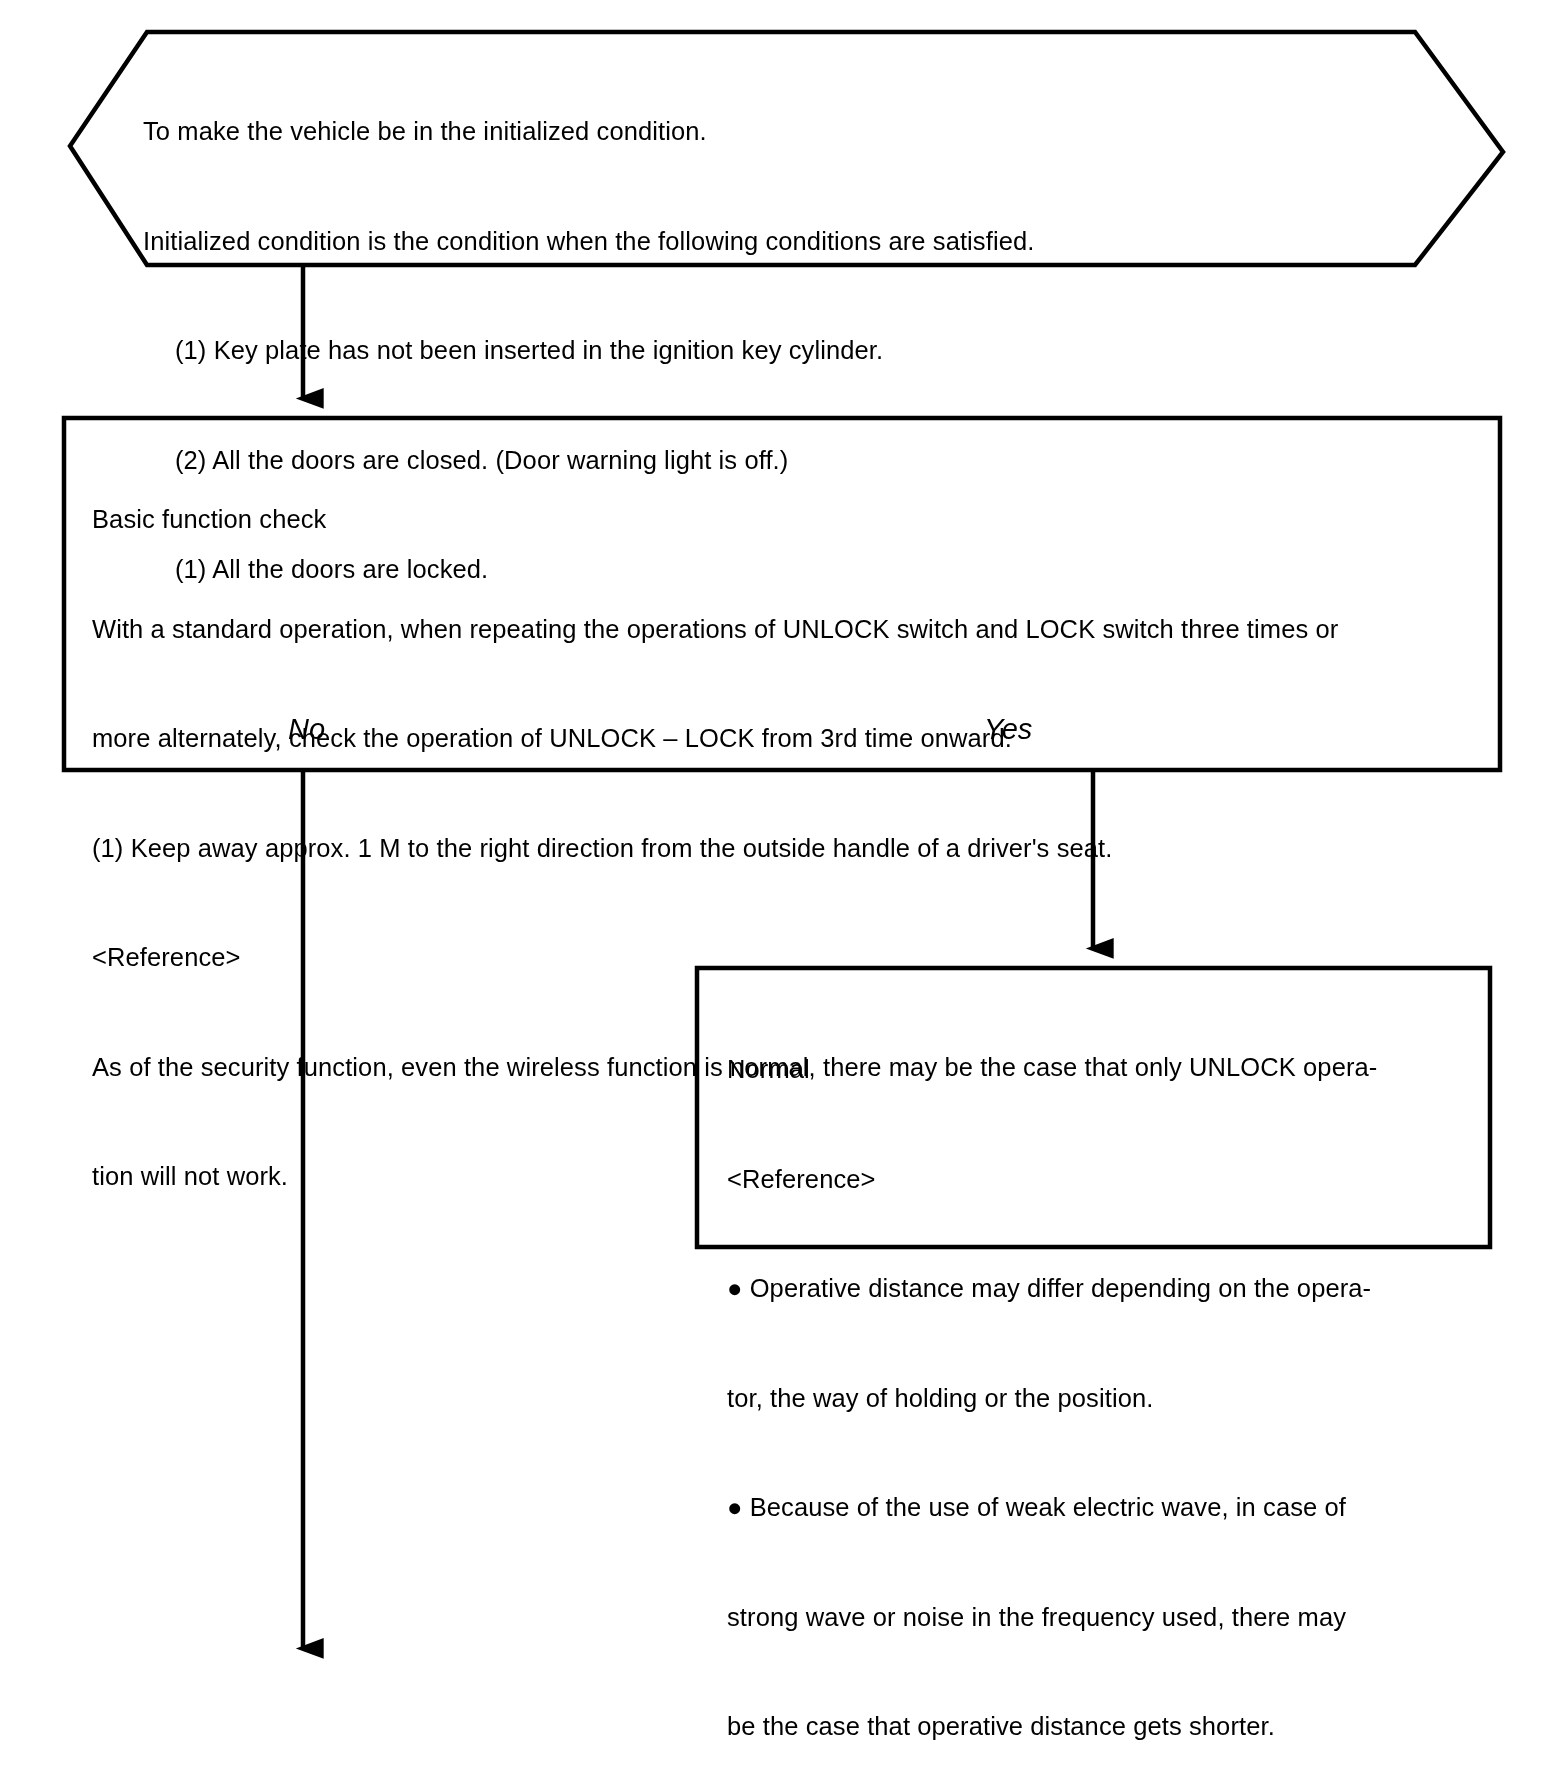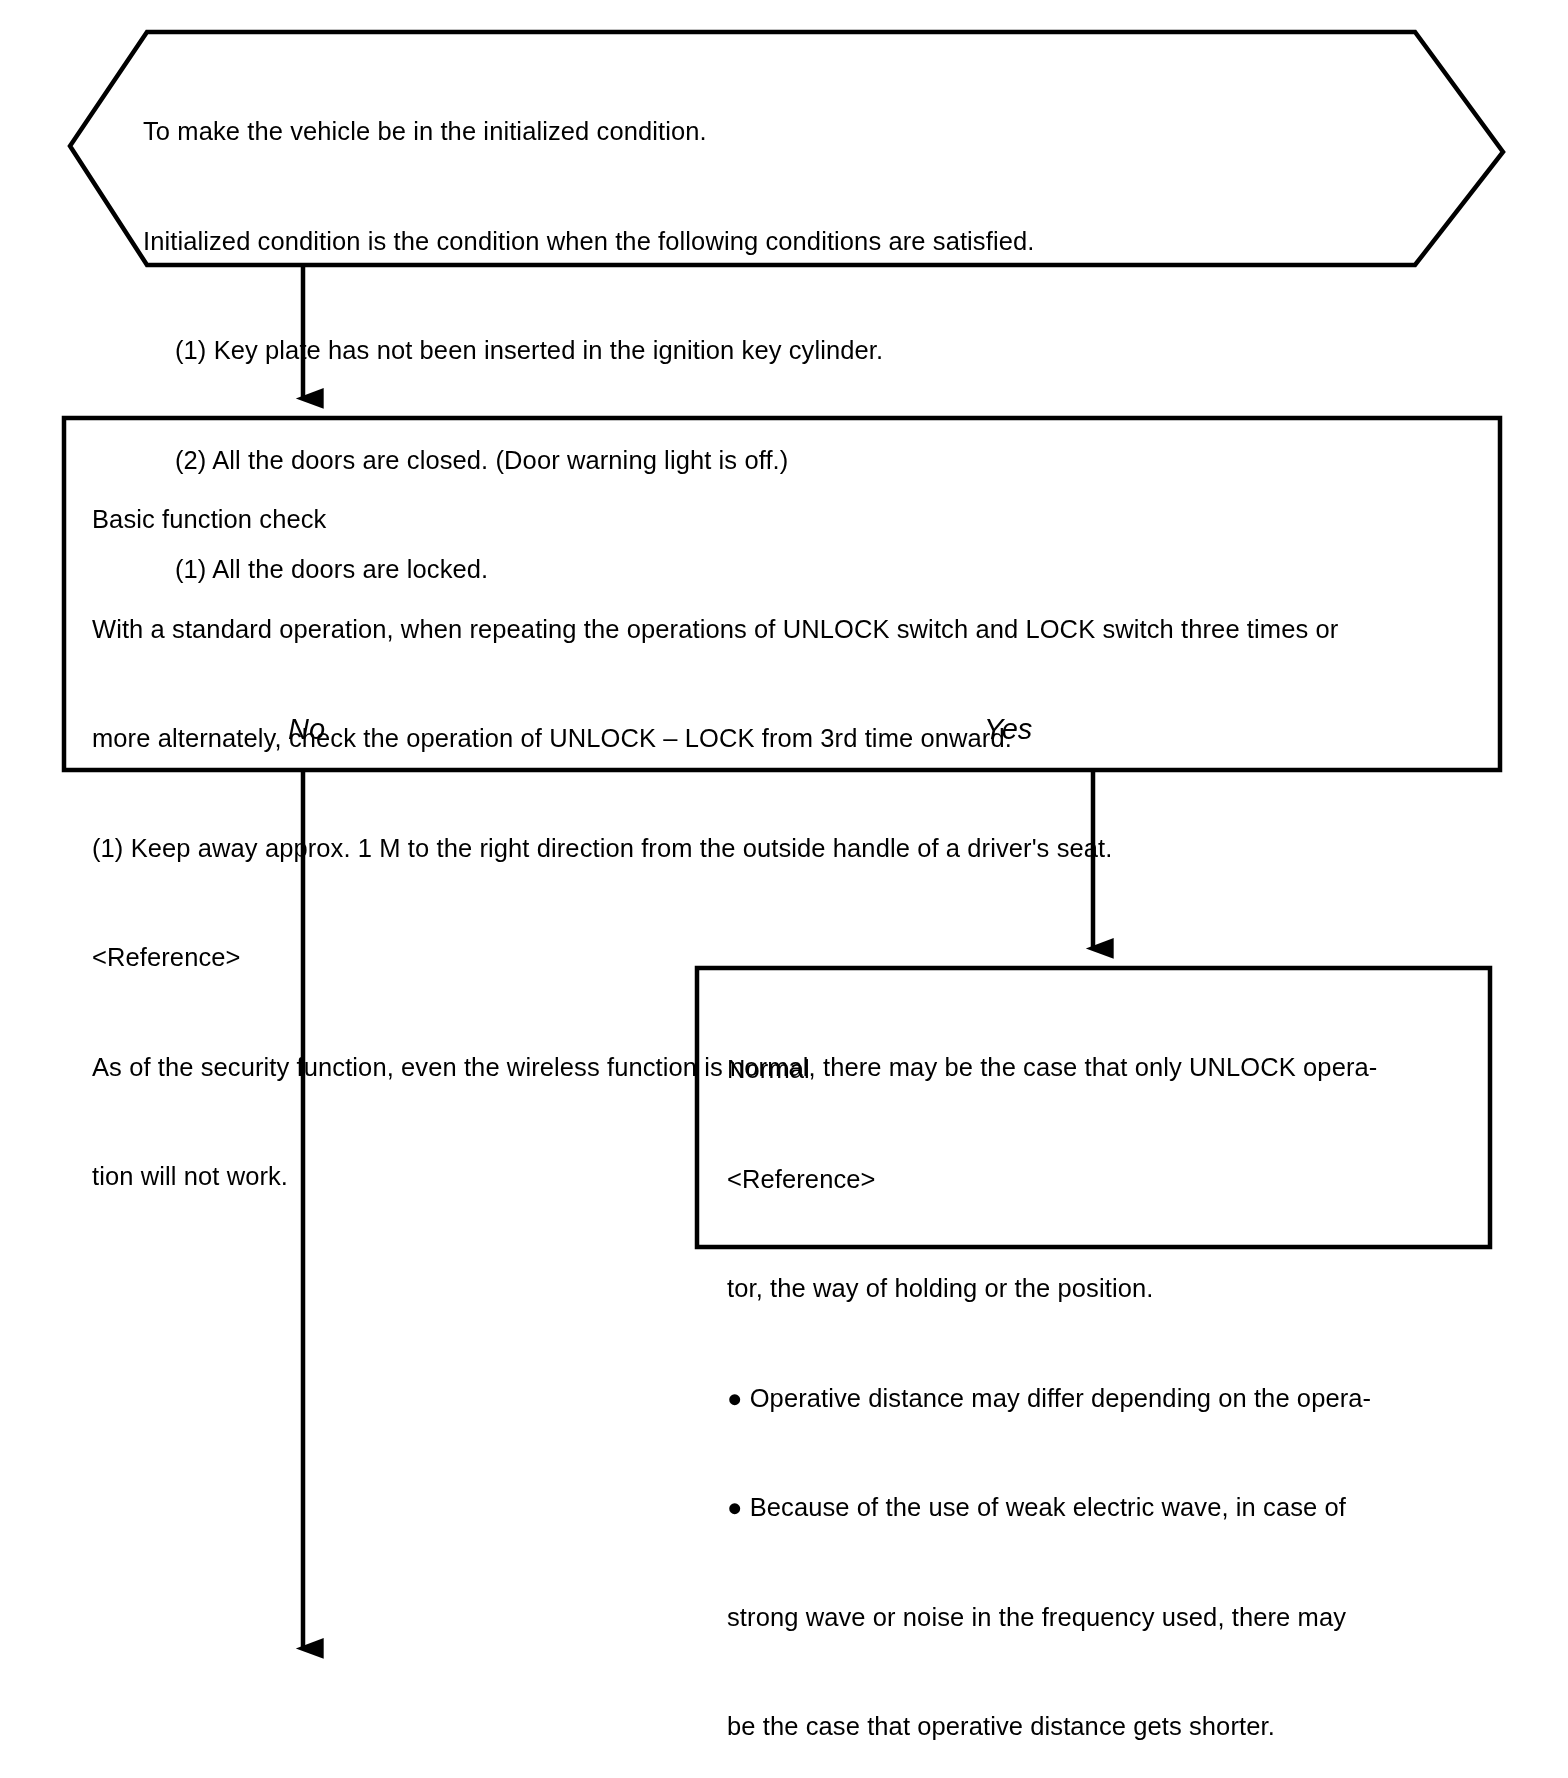--- a/index.html
+++ b/index.html
@@ -102,22 +102,22 @@
     <span class="flat">more alternately, check the operation of UNLOCK – LOCK from 3rd time onward.</span>
     <span class="flat">(1) Keep away approx. 1 M to the right direction from the outside handle of a driver's seat.</span>
     <span class="flat">&lt;Reference&gt;</span>
     <span class="flat">As of the security function, even the wireless function is normal, there may be the case that only UNLOCK opera-</span>
     <span class="flat">tion will not work.</span>
   </div>
 
   <div class="node-text normal-text">
     <span class="flat">Normal</span>
     <span class="flat">&lt;Reference&gt;</span>
+    <span class="flat">● Operative distance may differ depending on the opera-</span>
     <span class="flat">tor, the way of holding or the position.</span>
-    <span class="flat">● Operative distance may differ depending on the opera-</span>
     <span class="flat">● Because of the use of weak electric wave, in case of</span>
     <span class="flat">strong wave or noise in the frequency used, there may</span>
     <span class="flat">be the case that operative distance gets shorter.</span>
   </div>
 
   <div class="edge-label lbl-no">No</div>
   <div class="edge-label lbl-yes">Yes</div>
 
 </div>
 

